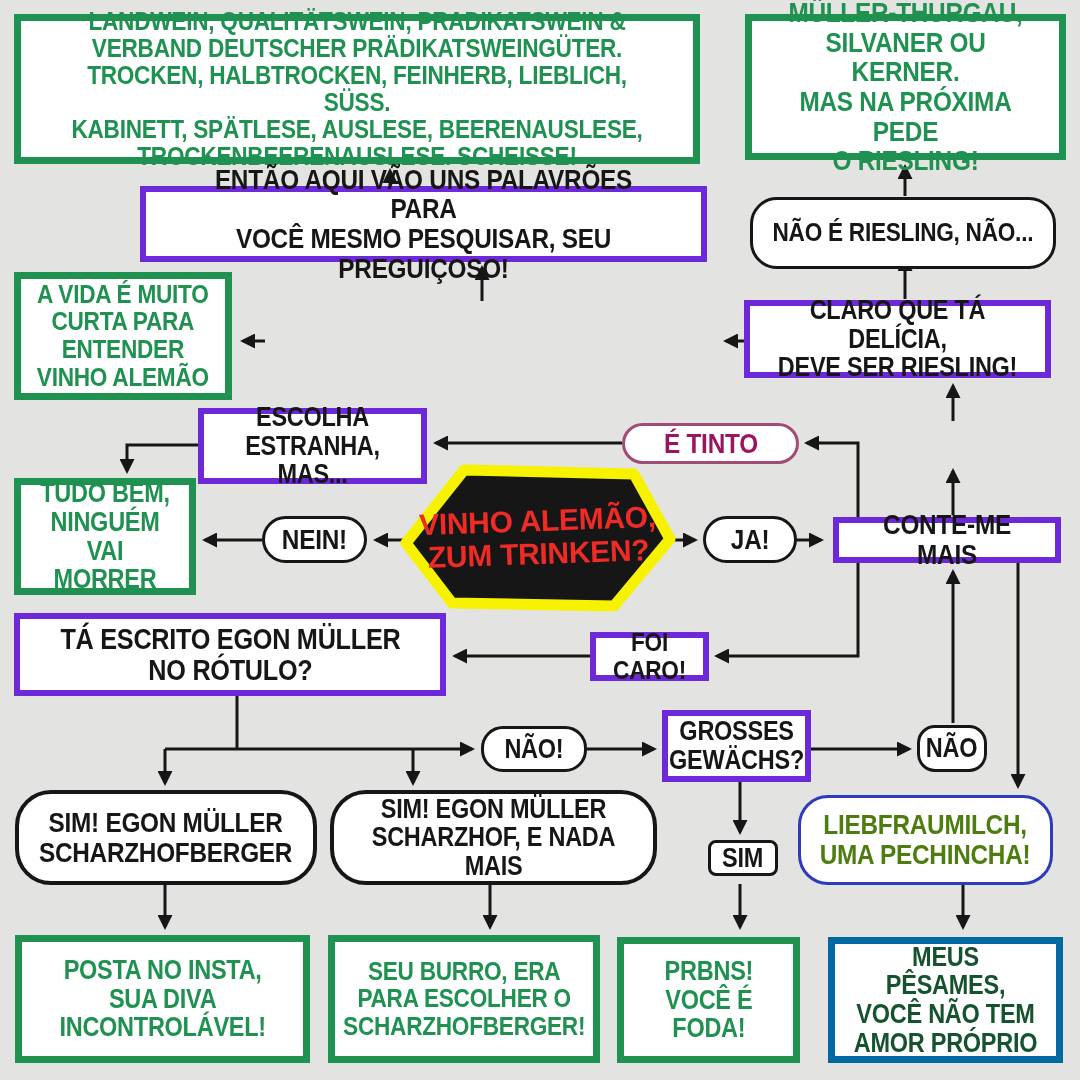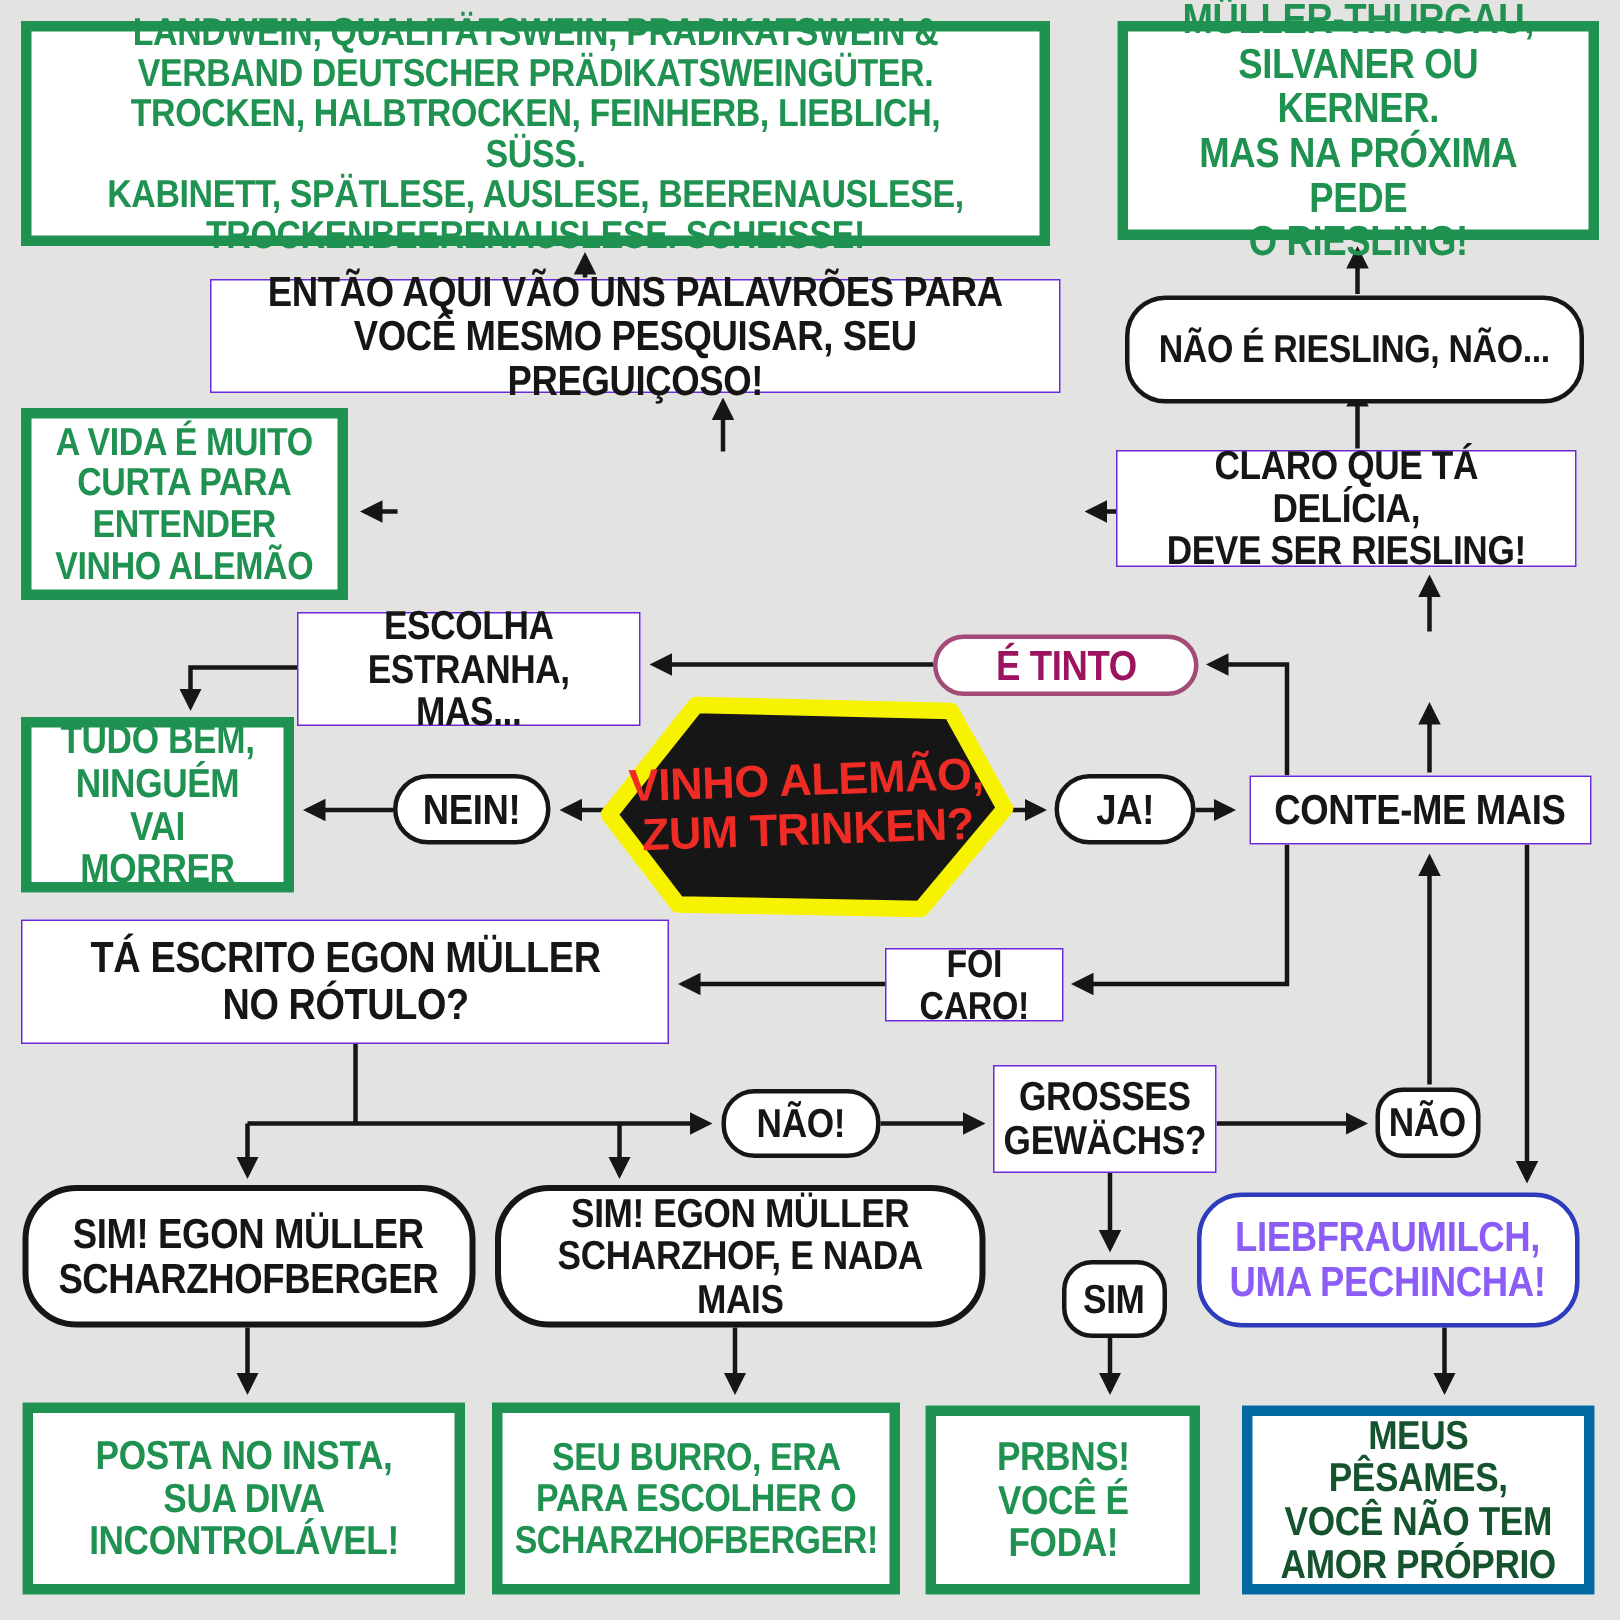--- a/index.html
+++ b/index.html
@@ -7,27 +7,27 @@
     position:relative;width:1080px;height:1080px;background:#e3e3e1;overflow:hidden;
     font-family:"Liberation Sans","DejaVu Sans",sans-serif;font-weight:700;
   }
   #arrows{position:absolute;left:0;top:0;width:1080px;height:1080px;pointer-events:none;}
   .node{
     position:absolute;box-sizing:border-box;background:#ffffff;
     display:flex;align-items:center;justify-content:center;text-align:center;
     color:#161616;line-height:1.06;
   }
   .t{display:block;white-space:pre-line;transform:scaleX(0.87);letter-spacing:-0.3px;}
-  .kbox{border:1px solid #6d28d9;}
+  .kbox{border:6px solid #6d28d9;}
   .pill{border:3.5px solid #161616;border-radius:24px;}
   .pill-lg{border:4px solid #161616;border-radius:36px;}
   .gbox{border:7px solid #1f9150;color:#1f9150;}
   .rbox{border:7px solid #0369a1;color:#14532d;}
   .purple{border:3px solid #a34b77;border-radius:21px;color:#9c135f;}
-  .blue{border:3px solid #2d3bbd;border-radius:30px;color:#8b5cf6;}
+  .blue{border:3px solid #2d3bbd;border-radius:30px;color:#4d7c0f;}
   .hexwrap{position:absolute;width:280px;height:154px;left:398px;top:460px;}
   .hexwrap svg{position:absolute;left:0;top:0;}
   .hexlabel{
     position:absolute;left:0;top:0;width:100%;height:100%;
     display:flex;align-items:center;justify-content:center;text-align:center;
     color:#ee2b24;font-size:30px;line-height:1.1;transform:rotate(-2deg);
   }
 </style>
 </head>
 <body>
@@ -172,21 +172,21 @@
   <div class="node pill-lg" style="left:15px;top:790px;width:302px;height:95px;font-size:28px;">
     <span class="t">SIM! EGON MÜLLER
 SCHARZHOFBERGER</span>
   </div>
 
   <div class="node pill-lg" style="left:330px;top:790px;width:327px;height:95px;font-size:27px;">
     <span class="t">SIM! EGON MÜLLER
 SCHARZHOF, E NADA MAIS</span>
   </div>
 
-  <div class="node pill" style="left:708px;top:840px;width:70px;height:52px;font-size:27px;border-radius:20px;">
+  <div class="node pill" style="left:708px;top:840px;width:70px;height:36px;font-size:27px;border-radius:8px;">
     <span class="t">SIM</span>
   </div>
 
   <div class="node blue" style="left:798px;top:795px;width:255px;height:90px;font-size:28px;">
     <span class="t">LIEBFRAUMILCH,
 UMA PECHINCHA!</span>
   </div>
 
   <div class="node gbox" style="left:328px;top:935px;width:272px;height:128px;font-size:26px;">
     <span class="t">SEU BURRO, ERA

